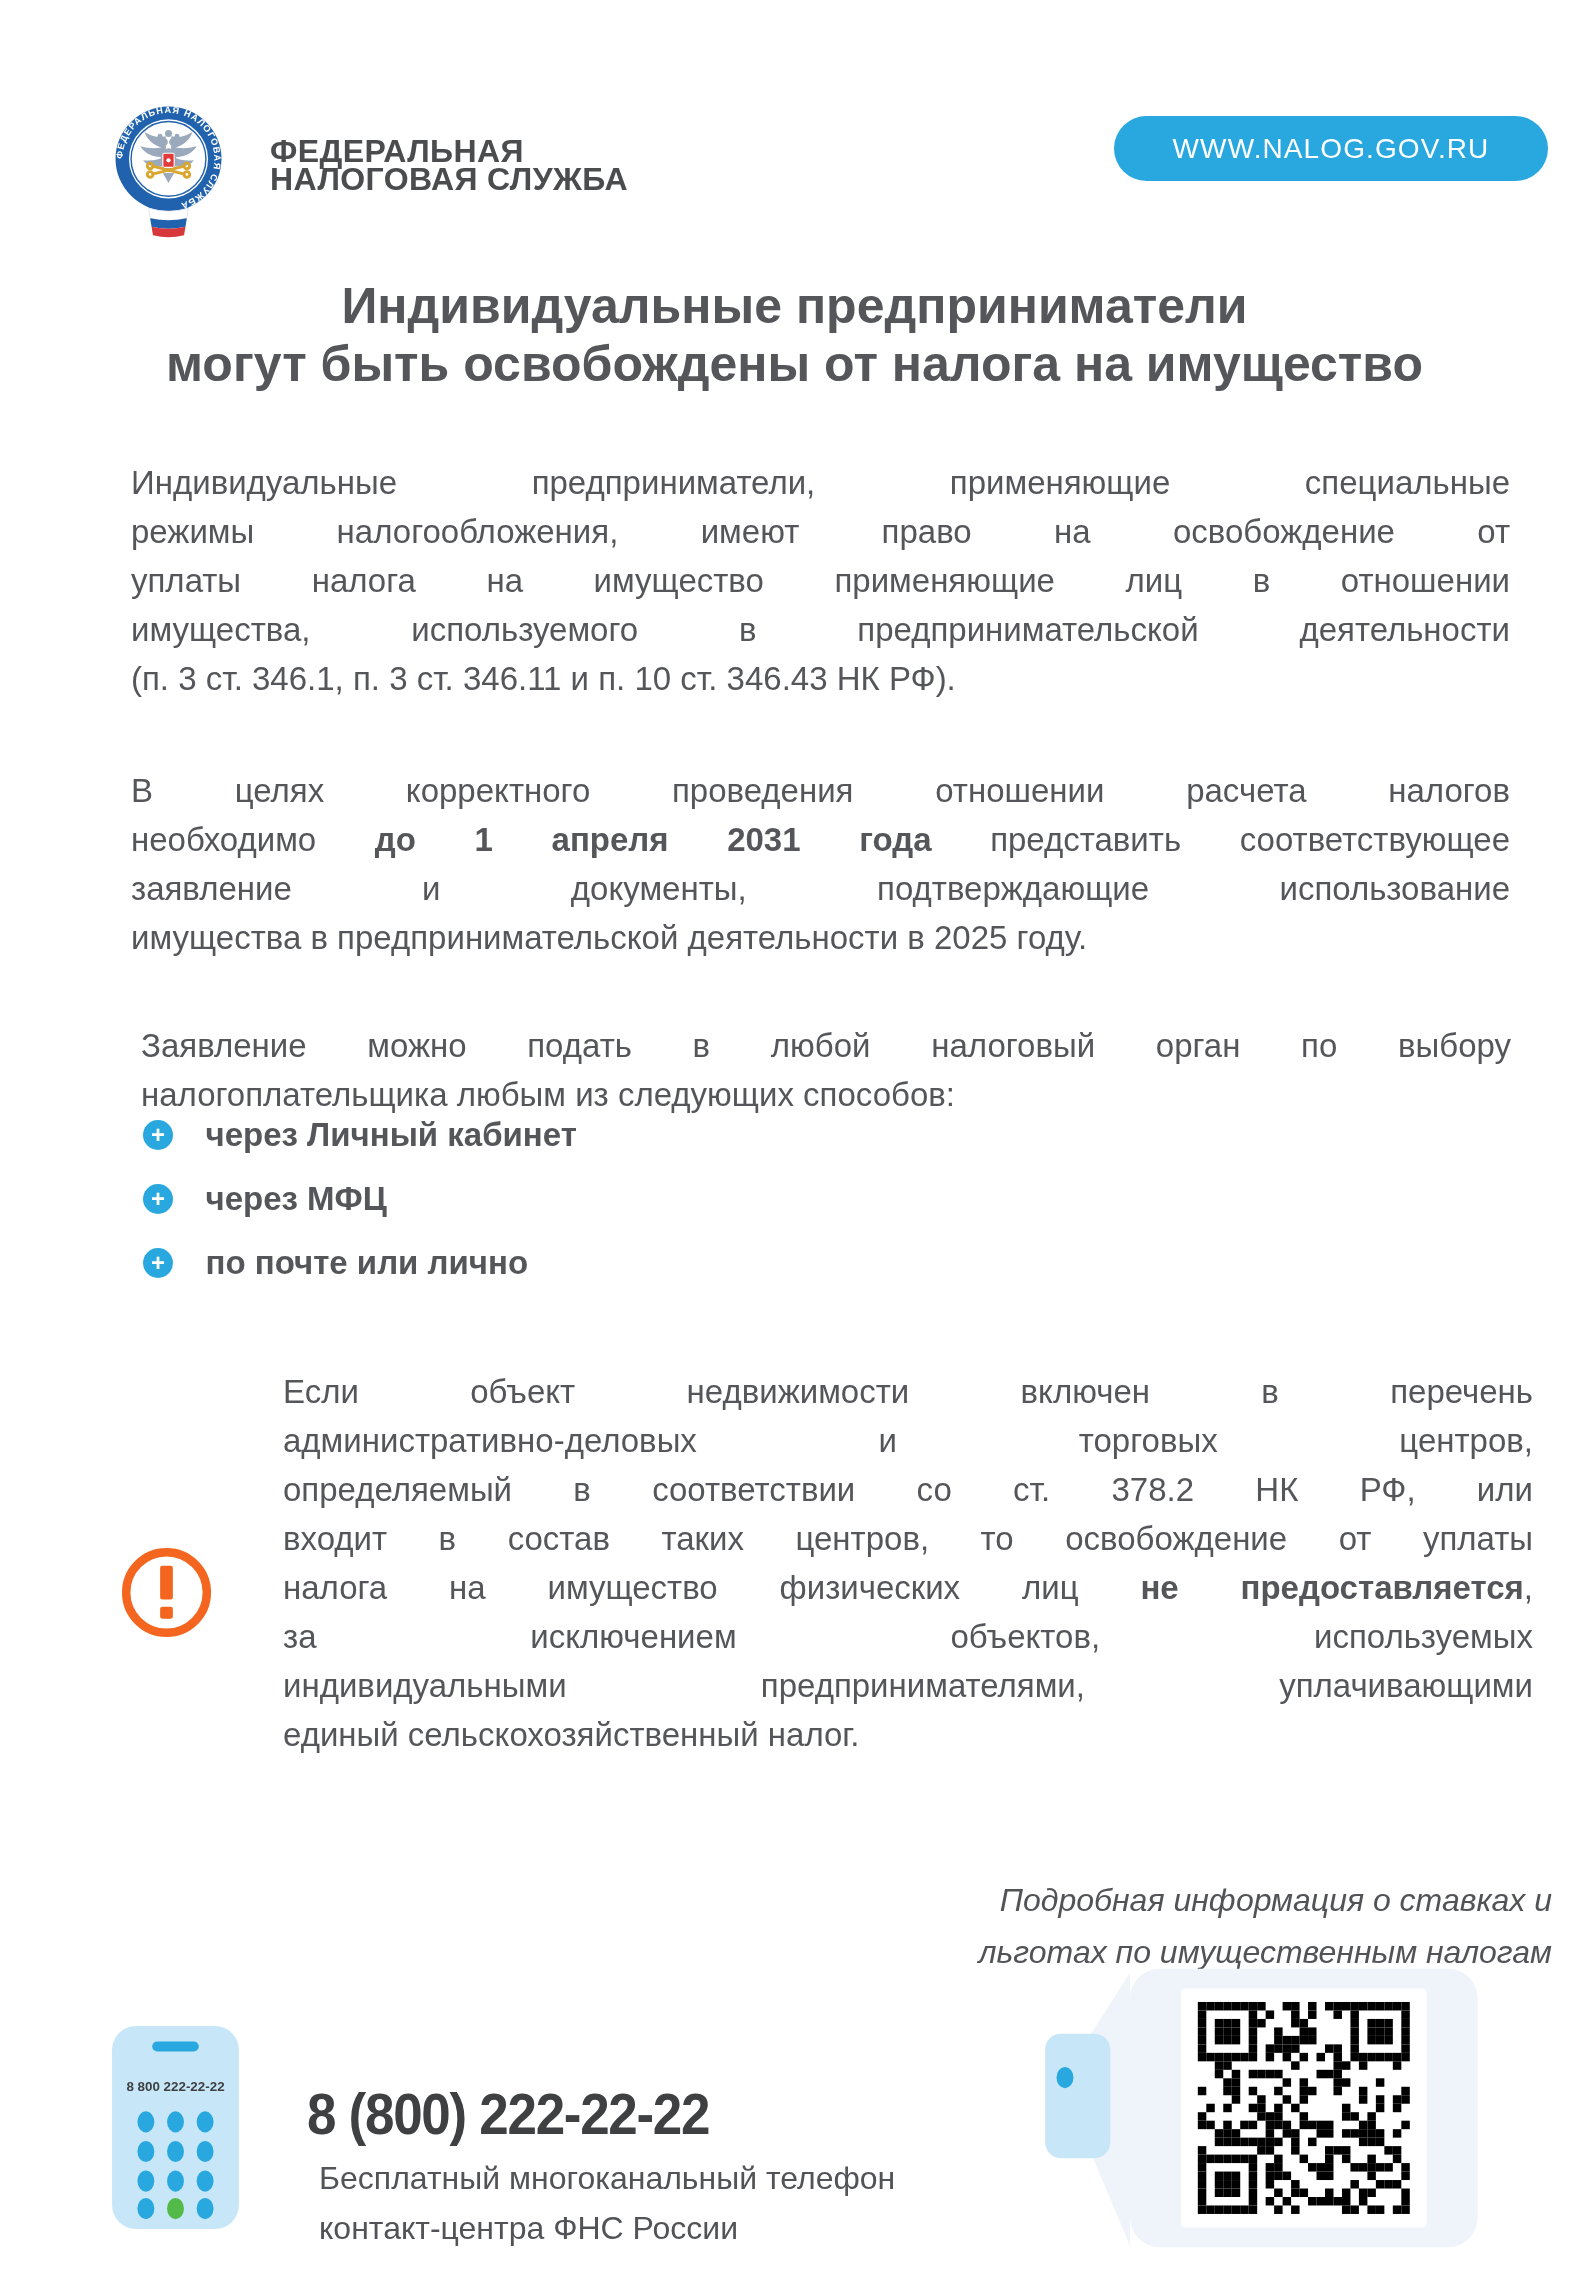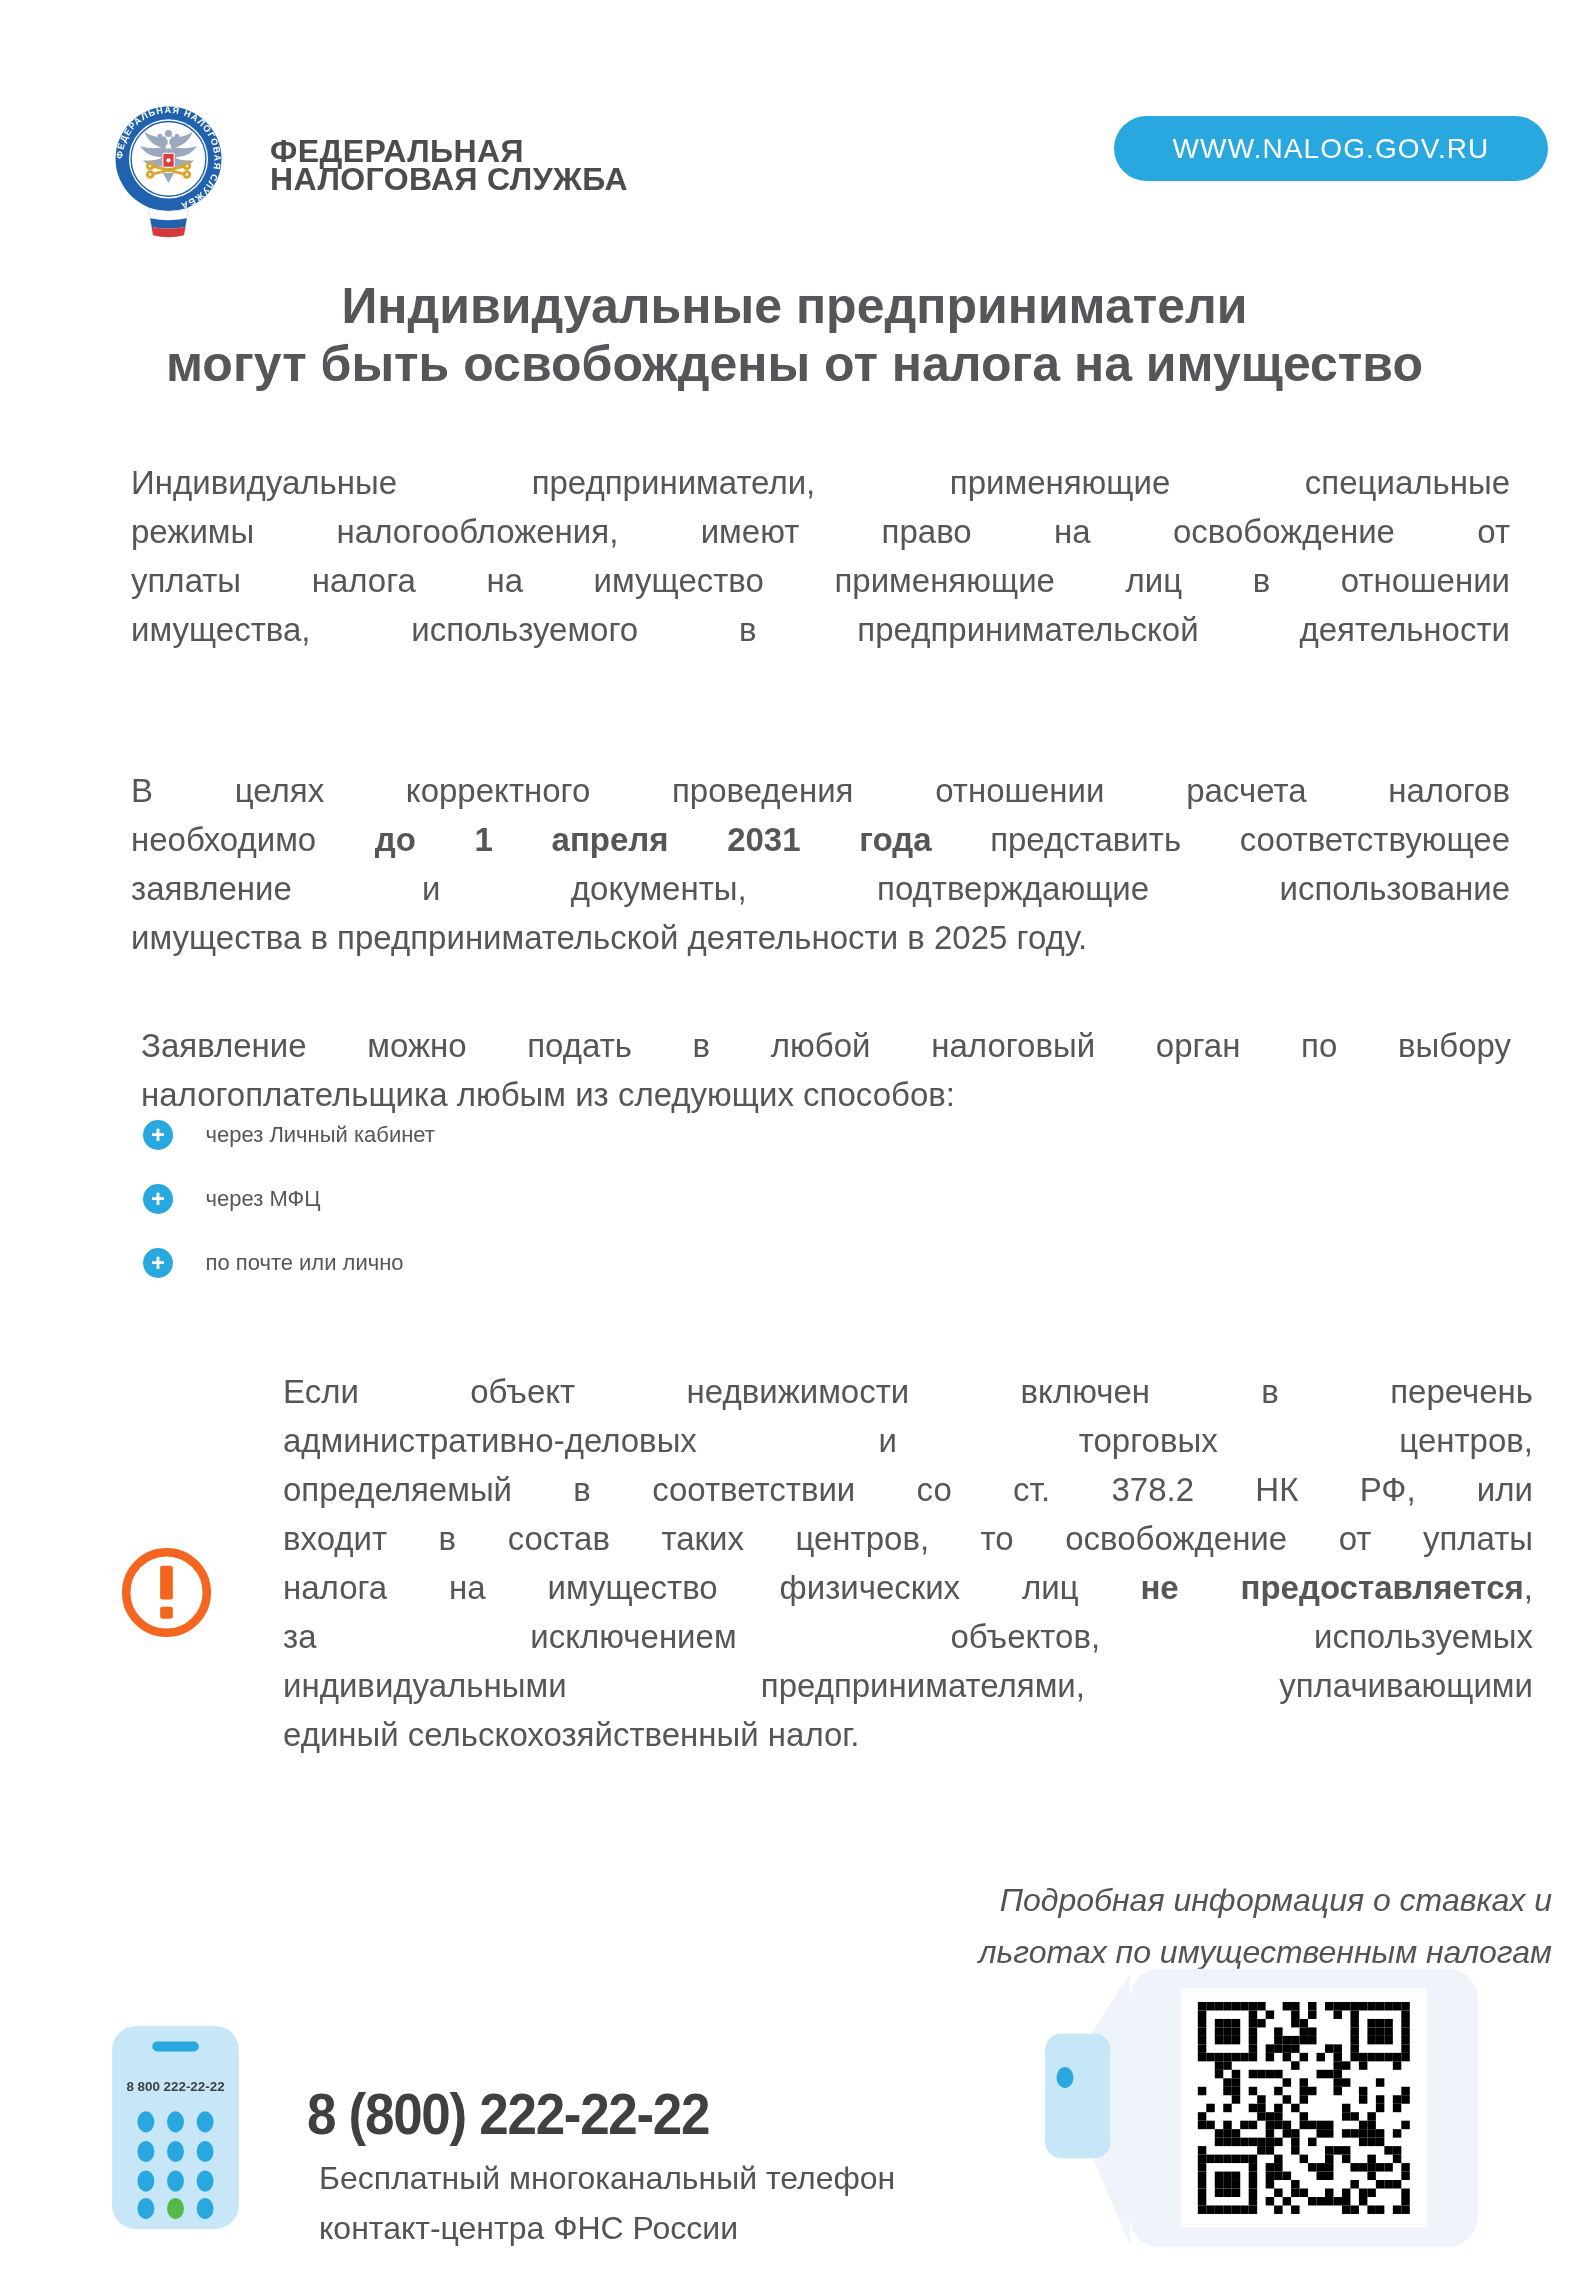--- a/index.html
+++ b/index.html
@@ -34,21 +34,21 @@
   .p1{left:131px;top:458px;width:1379px;}
   .p2{left:131px;top:766px;width:1379px;}
   .p3{left:141px;top:1021px;width:1370px;}
 
   
   .bullets{position:absolute;left:143px;top:1103px;width:1342px;}
   .bullet-row{display:flex;align-items:center;height:64px;}
   .bullet-ic{width:30px;height:30px;border-radius:50%;background:var(--accent-blue);
     color:#fff;display:flex;align-items:center;justify-content:center;
     font-size:24px;font-weight:bold;flex:0 0 30px;line-height:1;}
-  .bullet-label{margin-left:32.5px;font-size:22px;color:var(--text-dark);}
+  .bullet-label{margin-left:32.5px;font-size:33px;color:var(--text-dark);font-weight:bold;}
 
   
   .warning-text{left:267px;top:1367px;width:1250px;margin-left:16px;}
   .warning-ic{position:absolute;left:117px;top:1543px;width:99px;height:99px;}
 
   
   .qr-note{position:absolute;right:37px;top:1860px;width:636px;text-align:right;
     font-size:32px;line-height:52px;font-style:italic;color:#515356;margin-top:14px;}
 
   
@@ -120,20 +120,21 @@
   <div class="doc-title">
     <div>Индивидуальные предприниматели</div>
     <div>могут быть освобождены от налога на имущество</div>
   </div>
 
   <div class="para p1">
       <div class="ln">Индивидуальные предприниматели, применяющие специальные</div>
       <div class="ln">режимы налогообложения, имеют право на освобождение от</div>
       <div class="ln">уплаты налога на имущество применяющие лиц в отношении</div>
       <div class="ln">имущества, используемого в предпринимательской деятельности</div>
+      <div class="ln ln-last">(п. 3 ст. 346.1, п. 3 ст. 346.11 и п. 10 ст. 346.43 НК РФ).</div>
     </div>
   <div class="para p2">
       <div class="ln">В целях корректного проведения отношении расчета налогов</div>
       <div class="ln">необходимо <b>до 1 апреля 2031 года</b> представить соответствующее</div>
       <div class="ln">заявление и документы, подтверждающие использование</div>
       <div class="ln ln-last">имущества в предпринимательской деятельности в 2025 году.</div>
     </div>
   <div class="para p3">
       <div class="ln">Заявление можно подать в любой налоговый орган по выбору</div>
       <div class="ln ln-last">налогоплательщика любым из следующих способов:</div>

